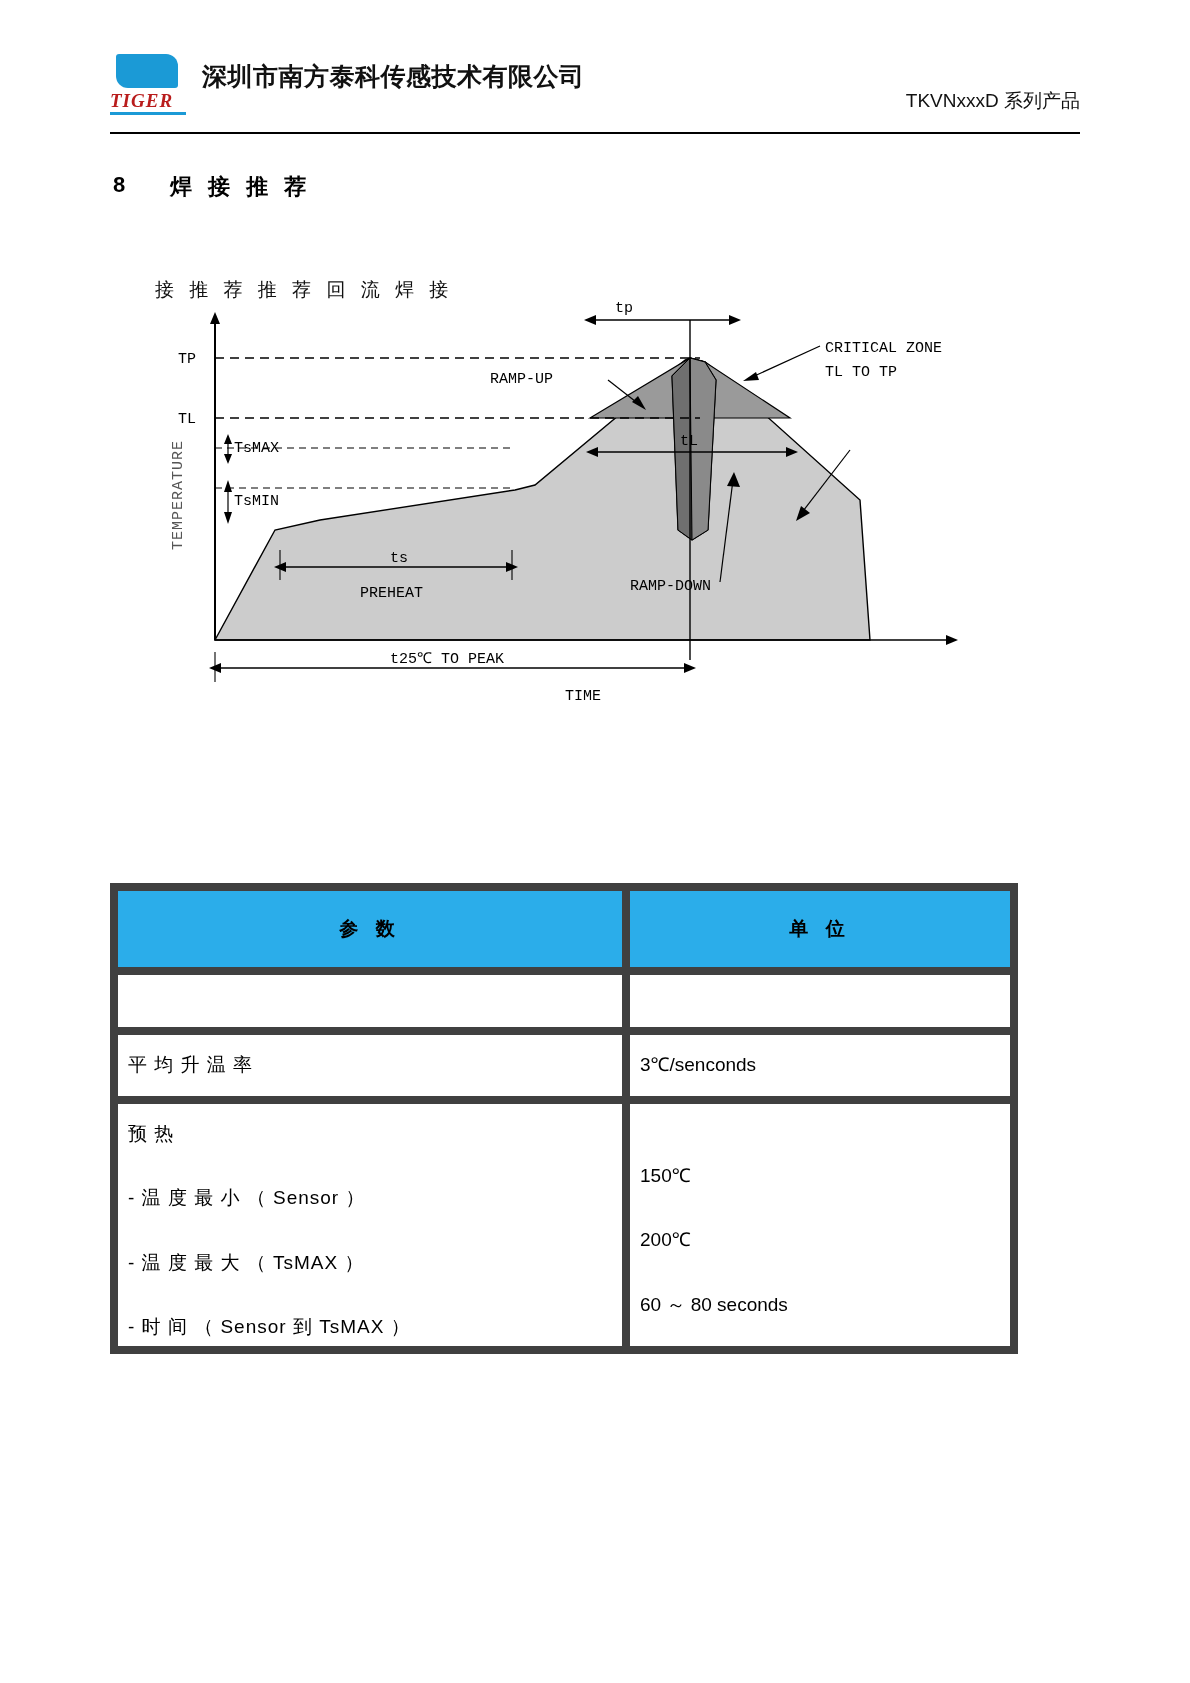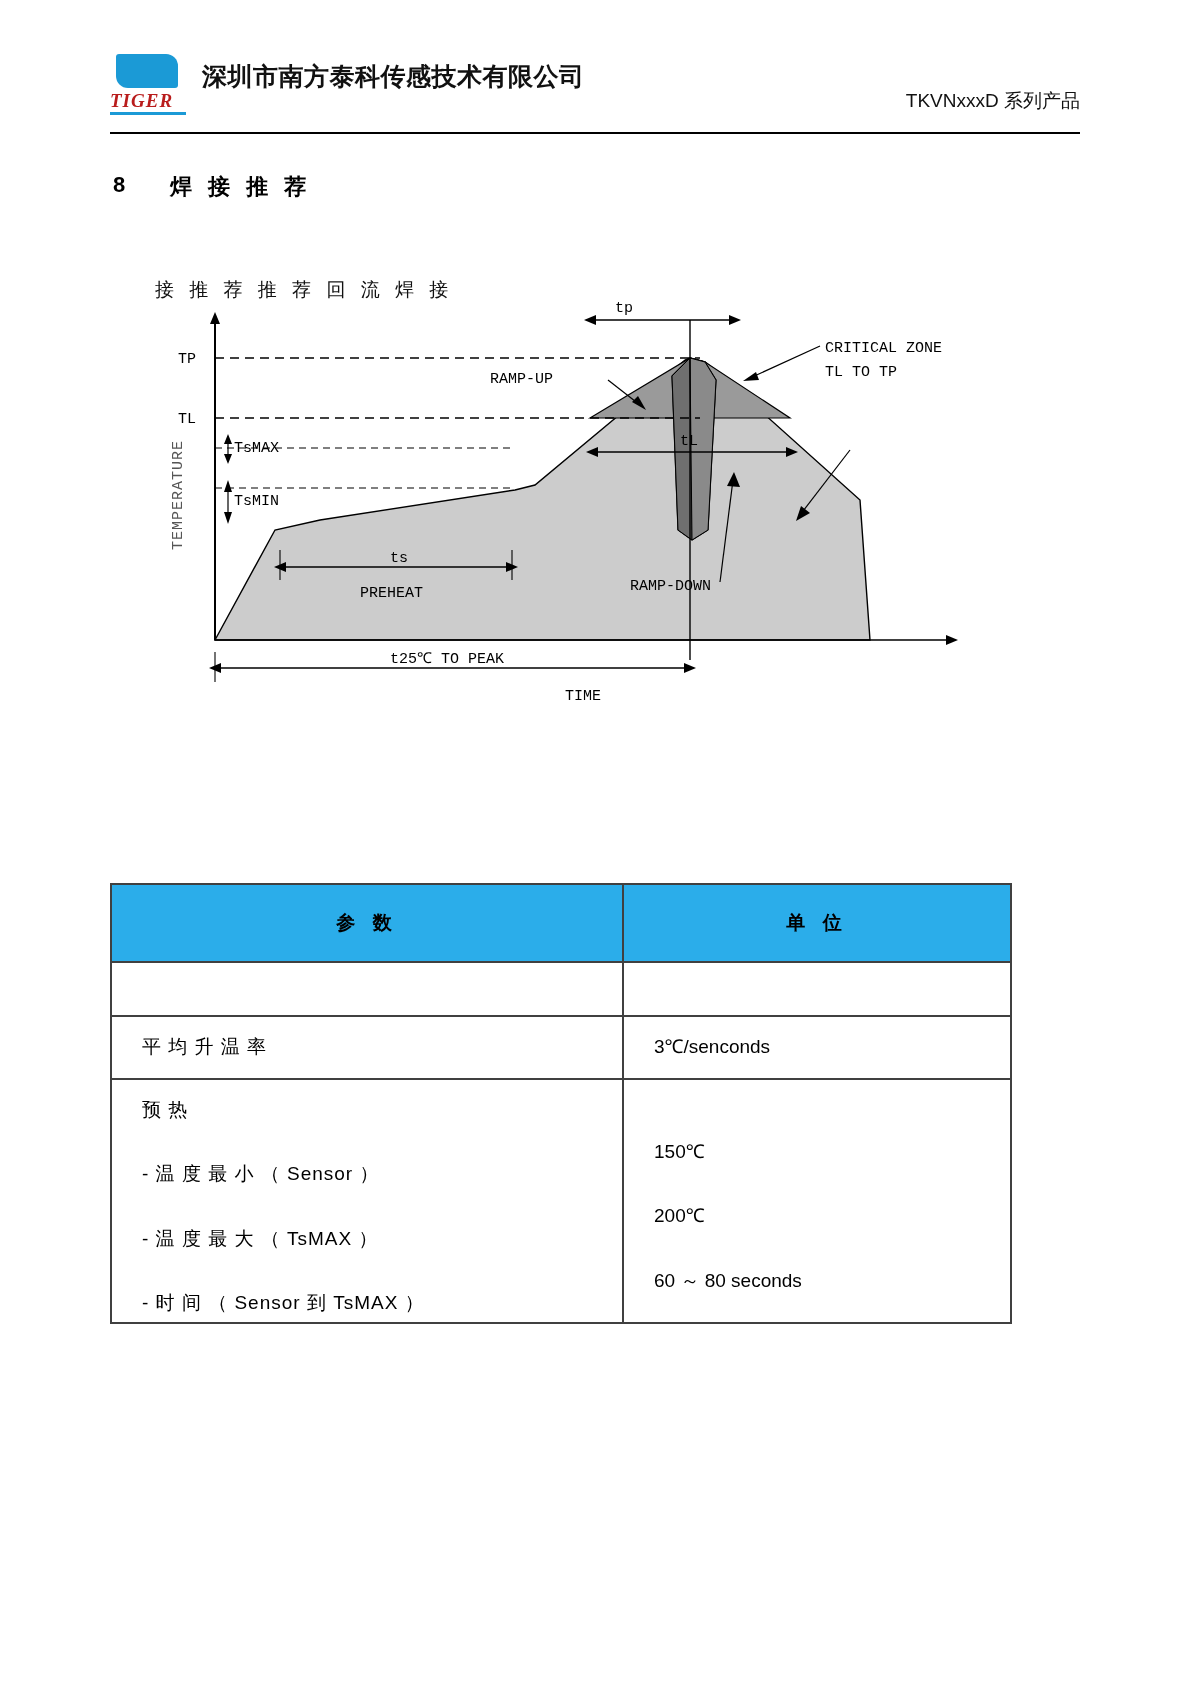--- a/index.html
+++ b/index.html
@@ -153,38 +153,38 @@
   
   .tbl {
     position: absolute;
     left: 110px;
     top: 883px;
     width: 900px;
     border-collapse: collapse;
     table-layout: fixed;
   }
   .tbl td, .tbl th {
-    border: 2px solid #404040;
+    border: 8px solid #404040;
     vertical-align: top;
     padding: 0;
   }
   .tbl .hdr td {
     background: #2badea;
     height: 76px;
     text-align: center;
     vertical-align: middle;
     font-size: 19px;
     font-weight: bold;
     letter-spacing: 6px;
     color: #000;
   }
   .col-a { width: 512px; }
   .col-b { width: 388px; }
   .cell {
-    padding: 16px 30px;
+    padding: 16px 10px;
     font-size: 19px;
     line-height: 1.5;
     letter-spacing: 1px;
   }
   .cell.blank { height: 24px; padding: 14px 18px; }
   .cell.tall { height: 210px; }
   .cell p { margin: 0 0 36px 0; }
   .cell p:last-child { margin-bottom: 0; }
   .cell .sp-top { margin-top: 42px; }
   .lat { letter-spacing: 0; }

